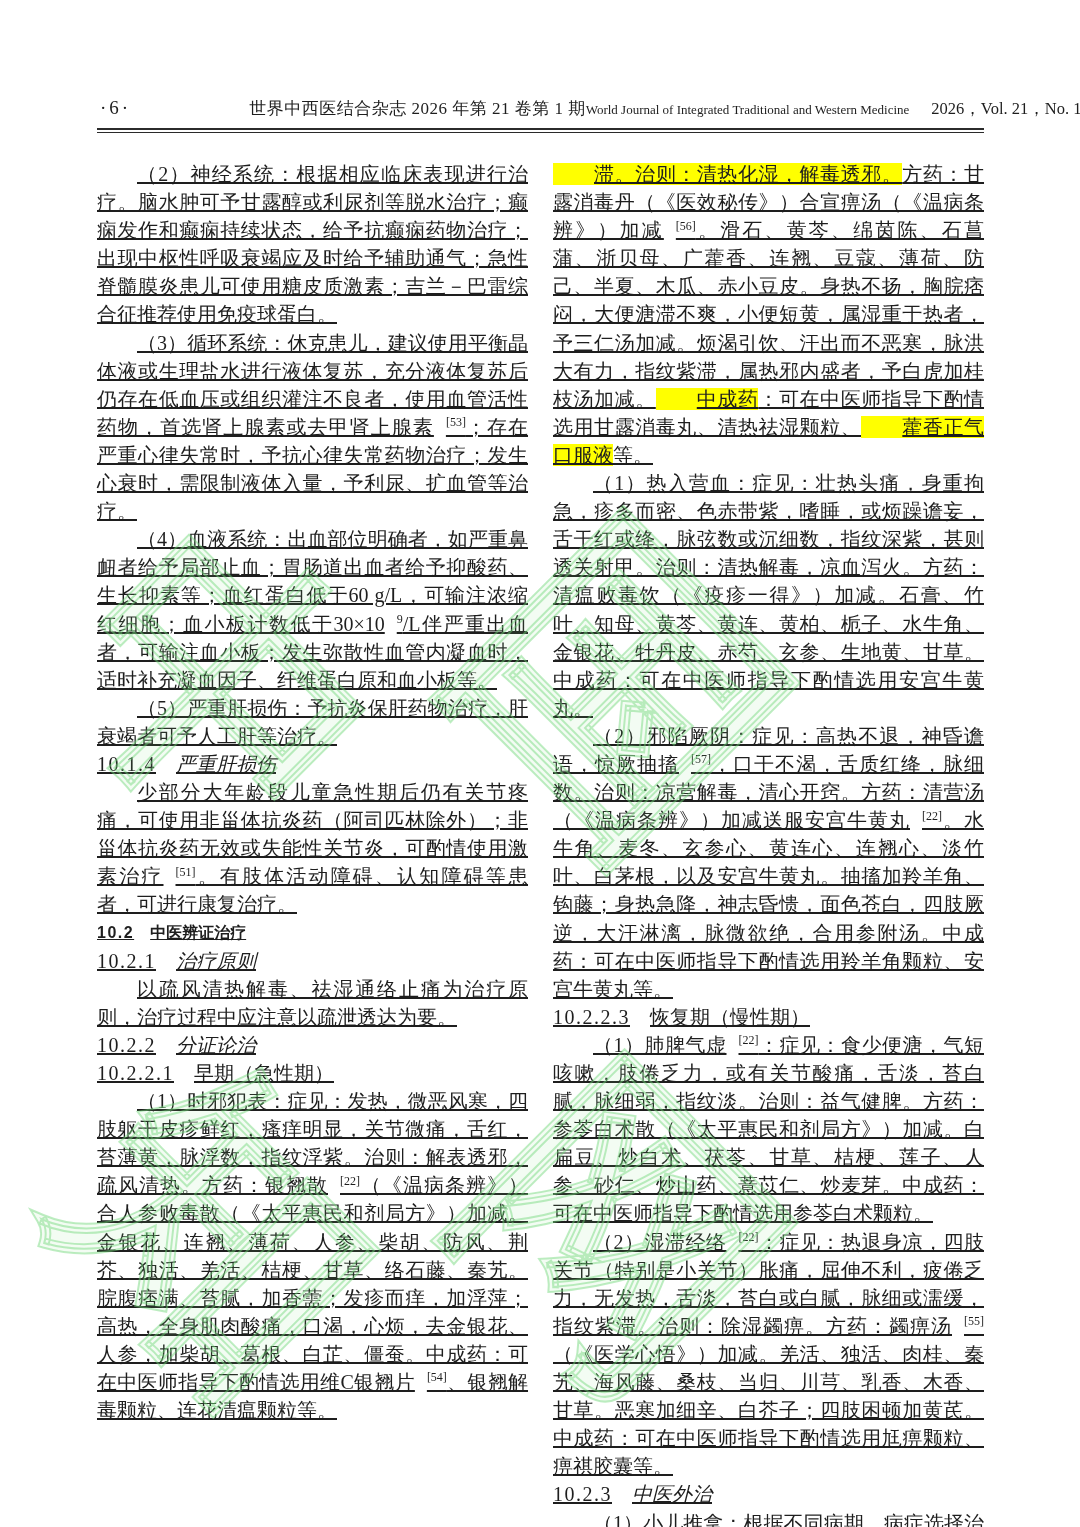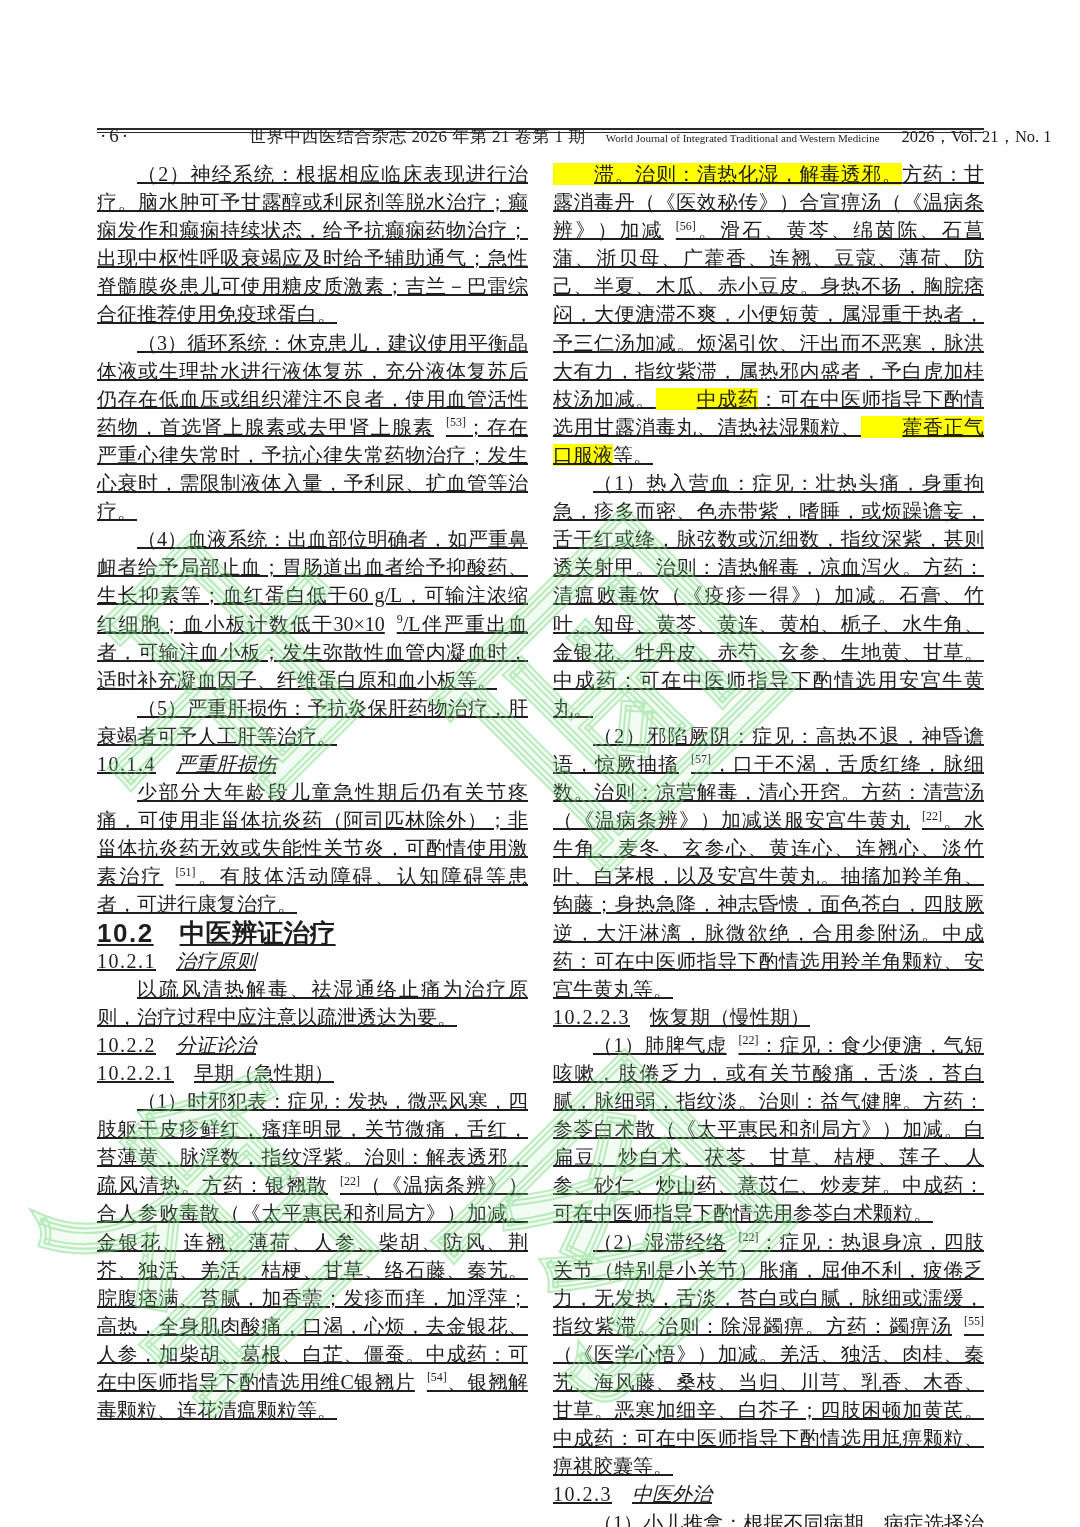--- a/index.html
+++ b/index.html
@@ -11,42 +11,42 @@
     position:relative;
     overflow:hidden;
   }
   
   .page-header{
     position:absolute;top:97px;left:100px;right:95px;
     display:flex;align-items:baseline;
     font-size:17px;white-space:nowrap;
   }
   .pagenum{letter-spacing:3px;font-size:19px;}
-  .jcn{margin-left:118px;letter-spacing:.5px;margin-top:28px;}
-  .jen{margin-left:20px;font-size:11px;}
+  .jcn{margin-left:118px;letter-spacing:.5px;}
+  .jen{font-size:13px;}
   .jiss{margin-left:22px;font-size:16.5px;}
   .header-rule{
     position:absolute;top:128px;left:97px;width:887px;height:2px;
     border-top:2px solid #2b2b2b;border-bottom:1px solid #2b2b2b;
   }
   
   .col{
     position:absolute;top:160px;width:431px;
     font-size:20px;line-height:28.1px;
     text-align:justify;z-index:1;text-decoration:underline;
   }
   .col-left{left:97px;}
   .col-right{left:553px;}
   p.para{margin:0;text-indent:2em;}
   p.para.cont{text-indent:0;}
   p.heading{margin:0;text-indent:0;}
   .heading .num{letter-spacing:1.5px;}
   .heading .ttl{margin-left:1em;}
   .heading.kai .ttl{font-style:italic;}
-  .heading.bold{font-weight:bold;font-family:"Liberation Sans","DejaVu Sans",sans-serif;font-size:26px;}
+  .heading.bold{font-weight:bold;font-family:"Liberation Sans","DejaVu Sans",sans-serif;font-size:16px;}
   .heading.song .ttl{font-style:normal;}
   sup{font-size:12px;line-height:0;vertical-align:super;padding-left:12px;}
   .hl{background:#ffff00;padding-left:41px;}
   
   .watermark{
     position:absolute;left:28px;top:420px;width:790px;height:1080px;
     display:grid;grid-template-columns:1fr 1fr;grid-template-rows:1fr 1fr;
     z-index:2;pointer-events:none;
   }
   .watermark span{

